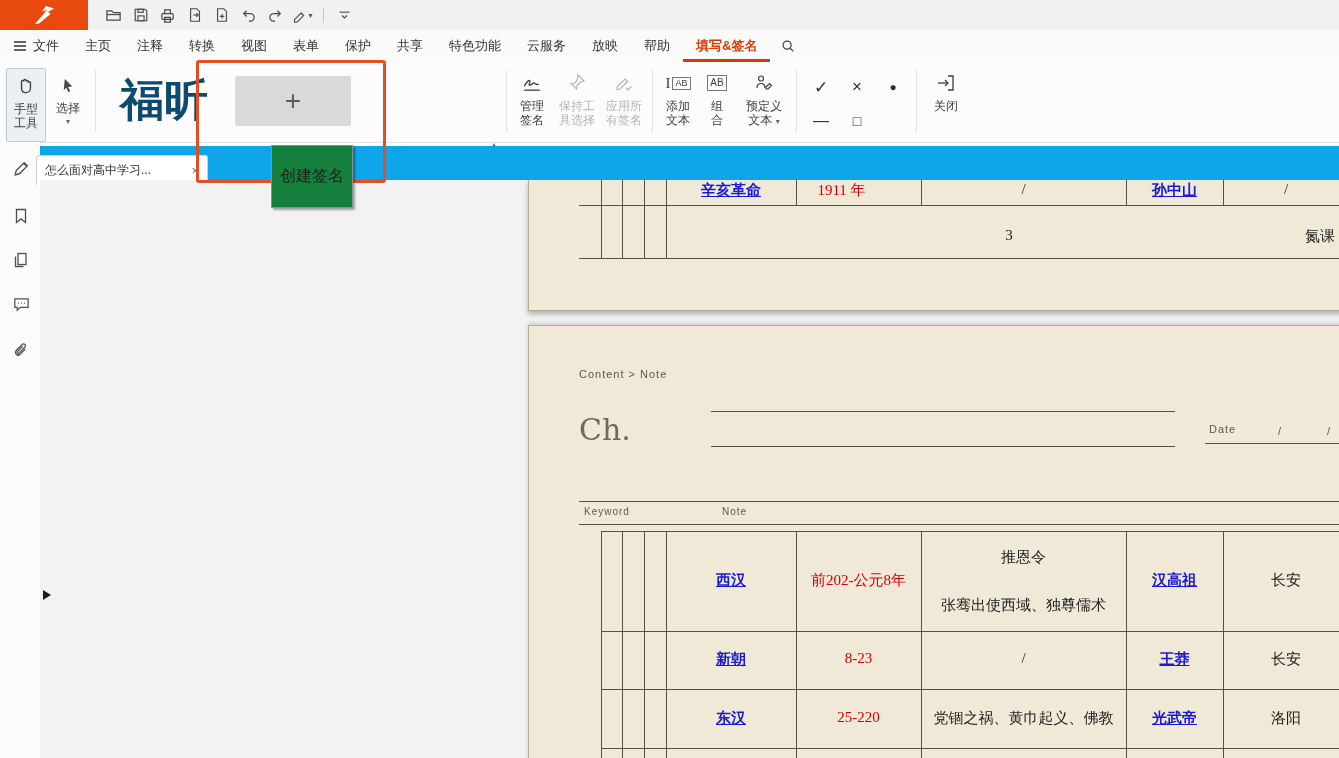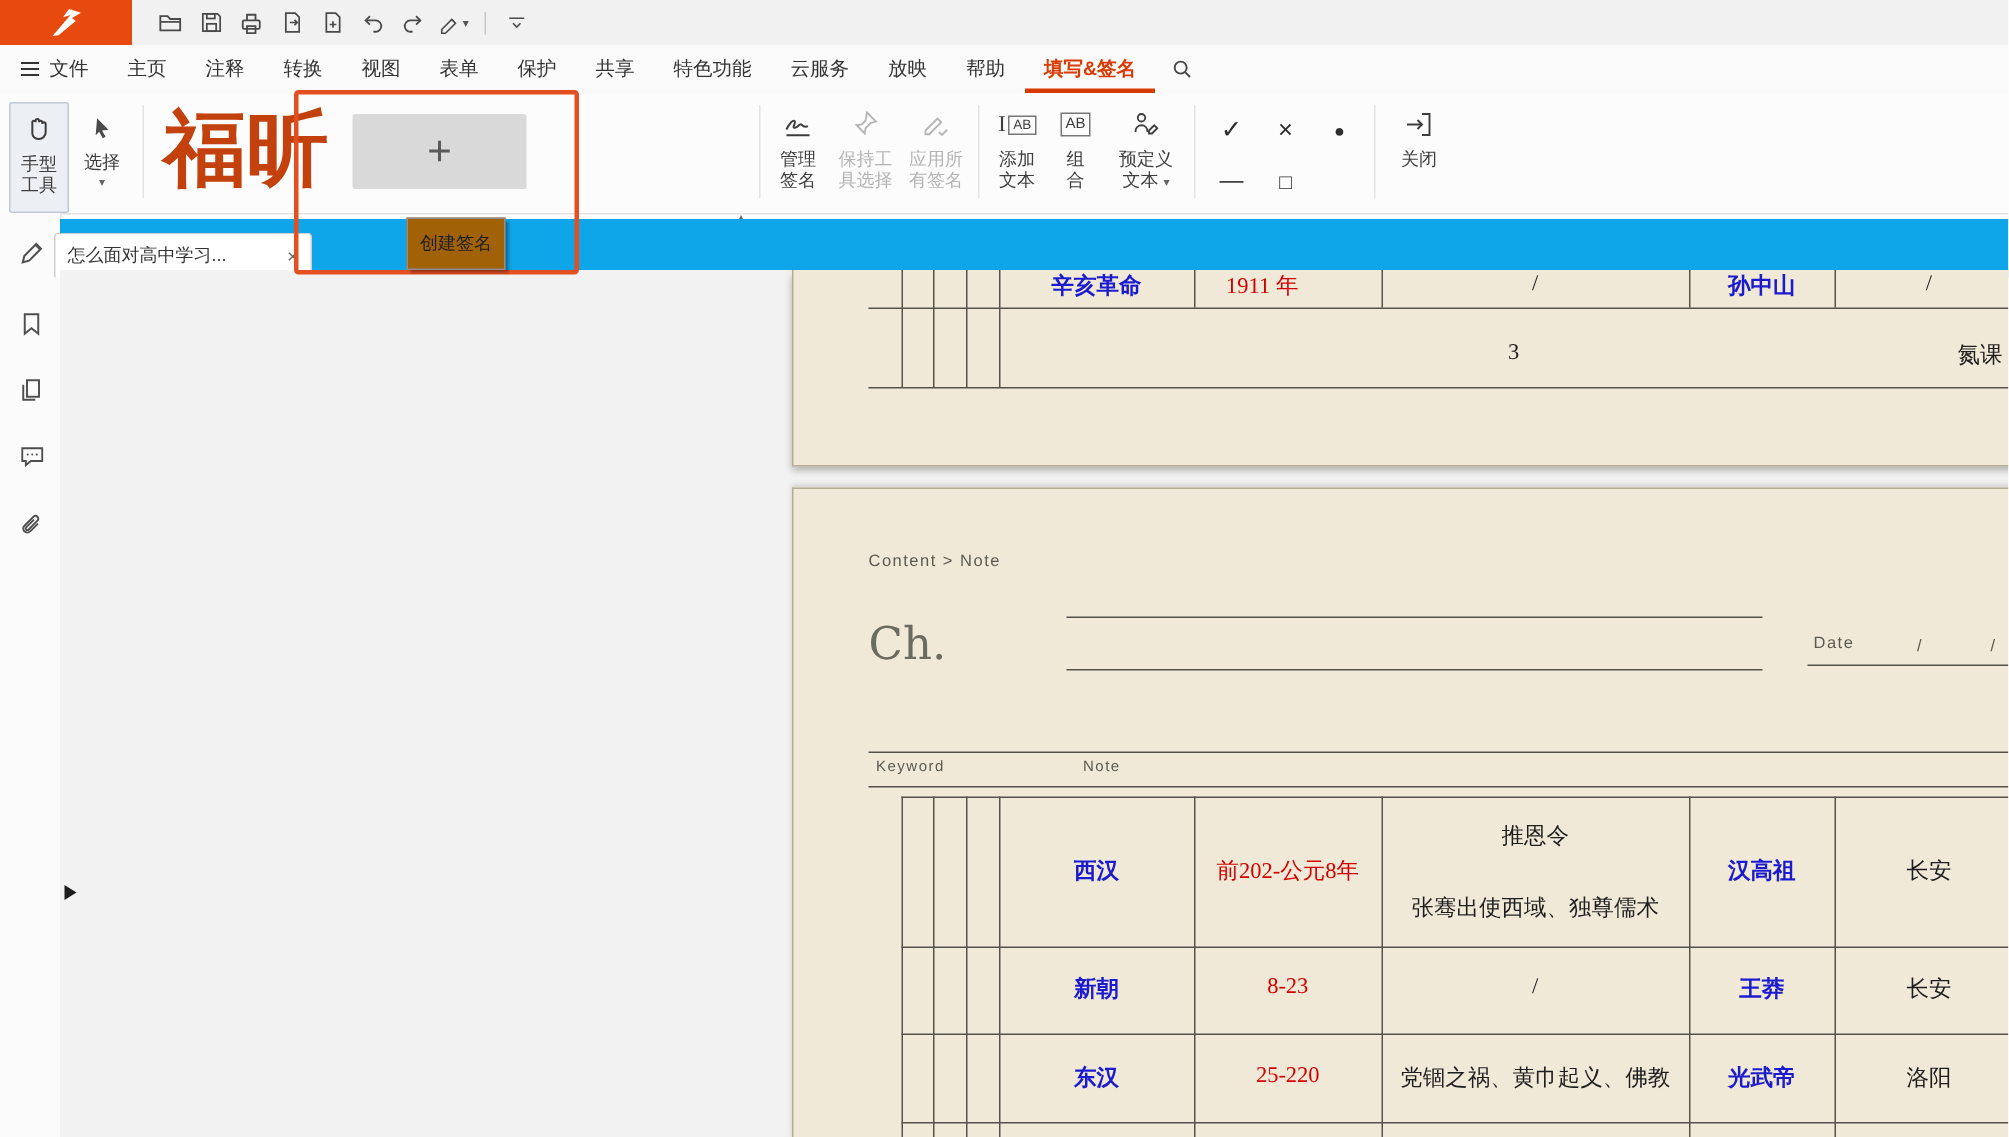--- a/index.html
+++ b/index.html
@@ -24,52 +24,52 @@
 
   
   .ribbon{position:absolute;left:0;top:62px;width:100%;height:80px;background:#fcfcfc;border-bottom:1px solid #e2e2e2}
   .rbtn{position:absolute;display:flex;flex-direction:column;align-items:center;color:#3d3d3d;font-size:12px;line-height:14px;text-align:center}
   .rbtn .rico{height:26px;display:flex;align-items:center;justify-content:center;margin-bottom:3px}
   .rbtn.disabled{color:#b4b4b4}
   .rbtn .chv{font-size:8px;color:#666}
   .seltool{background:#eceff4;border:1px solid #c0c8d3;border-radius:2px}
   .vsep{position:absolute;top:8px;height:62px;width:1px;background:#e3e3e3}
   .sigprev{position:absolute;left:100px;top:10px;width:128px;height:56px;display:flex;align-items:center;justify-content:center;
-           font-family:"DejaVu Serif","Liberation Serif",serif;font-weight:bold;font-size:55px;color:#c2410c}
+           font-family:"DejaVu Serif","Liberation Serif",serif;font-weight:bold;font-size:44px;color:#0c4a6e}
   .plusbtn{position:absolute;left:235px;top:14px;width:116px;height:50px;background:#d9d9d9;border-radius:2px;
            display:flex;align-items:center;justify-content:center;font-size:28px;color:#5a5a5a}
   .sarw{position:absolute;left:486px;width:16px;height:16px;display:flex;flex-direction:column;align-items:center;justify-content:center;font-size:8px;color:#666}
   .sarw.more::before{content:"";width:9px;height:2px;background:#666;margin-bottom:1px}
   .sym{position:absolute;width:30px;height:26px;display:flex;align-items:center;justify-content:center;color:#2e2e2e}
   .iab-i{font-family:"Liberation Serif",serif;font-size:15px;margin-right:2px}
   .iab-ab{font-size:9px;border:1px solid #777;padding:0 2px;line-height:11px}
 
   
   .hl{position:absolute;left:196px;top:60px;width:184px;height:117px;border:3px solid #e34f21;border-radius:3px;z-index:40;pointer-events:none}
-  .tip{position:absolute;left:271px;top:145px;z-index:50;background:#a16207;border:1px solid #8f8f8f;box-shadow:2px 2px 2px rgba(0,0,0,.35);
-       padding:8px 8px;font-size:12px;color:#1e1e1e;white-space:nowrap}
+  .tip{position:absolute;left:271px;top:145px;z-index:50;background:#15803d;border:1px solid #8f8f8f;box-shadow:2px 2px 2px rgba(0,0,0,.35);
+       padding:20px 8px;font-size:16px;color:#1e1e1e;white-space:nowrap}
 
   
   .sidebar{position:absolute;left:0;top:142px;width:40px;height:616px;background:#fbfbfb;border-right:1px solid #e4e4e4}
   .sbtn{position:absolute;left:9px;width:24px;height:24px;display:flex;align-items:center;justify-content:center;color:#4f4f4f}
   .tabstrip{position:absolute;left:40px;top:146px;width:1299px;height:38px;background:#0ea5e9;border-bottom:1px solid #dcdcdc}
   .tab{position:absolute;left:-4px;top:9px;width:154px;height:29px;background:#fff;border:1px solid #cfcfcf;border-bottom:none;
        border-radius:3px 3px 0 0;display:flex;align-items:center;padding:0 8px;font-size:12px;color:#333}
   .tab .lbl{flex:1;white-space:nowrap;overflow:hidden}
   .tab .x{margin-left:6px;color:#666;font-size:13px}
   .canvas{position:absolute;left:40px;top:180px;width:1299px;height:578px;background:#f2f2f2;overflow:hidden}
   .handle{position:absolute;left:3px;top:410px;width:0;height:0;border-left:8px solid #1c1c1c;border-top:5px solid transparent;border-bottom:5px solid transparent}
 
   
   .page{position:absolute;background:#f0e9d8;overflow:hidden}
   .page1{left:488px;top:0;width:900px;height:130px;border-left:1px solid #b5ac93;border-bottom:1px solid #b5ac93;box-shadow:0 3px 5px rgba(0,0,0,.28)}
   .page2{left:488px;top:145px;width:900px;height:435px;border-left:1px solid #b5ac93;border-top:1px solid #b5ac93;box-shadow:0 -2px 4px rgba(0,0,0,.15)}
   .ln{position:absolute;background:#55524a}
   .c{position:absolute;text-align:center;font-family:"Liberation Serif","DejaVu Serif",serif;font-size:15px;color:#1e1e1e;white-space:nowrap}
-  .link{color:#1a1ace;font-weight:bold}
+  .link{color:#1a1ace;text-decoration:underline;font-weight:bold}
   .date{color:#d40000}
   .meta{position:absolute;font-size:11px;color:#5a5a50;letter-spacing:1px;white-space:nowrap}
   .small{font-size:10px}
   .ch{position:absolute;font-family:"DejaVu Serif","Liberation Serif",serif;color:#6b6b5f;font-size:30px}
   .doc-title{position:absolute;font-family:"DejaVu Serif","Liberation Serif",serif;font-weight:bold;color:#20368c;
              font-size:44px;line-height:50px;letter-spacing:3px;text-align:center}
 </style>
 </head>
 <body>
 

